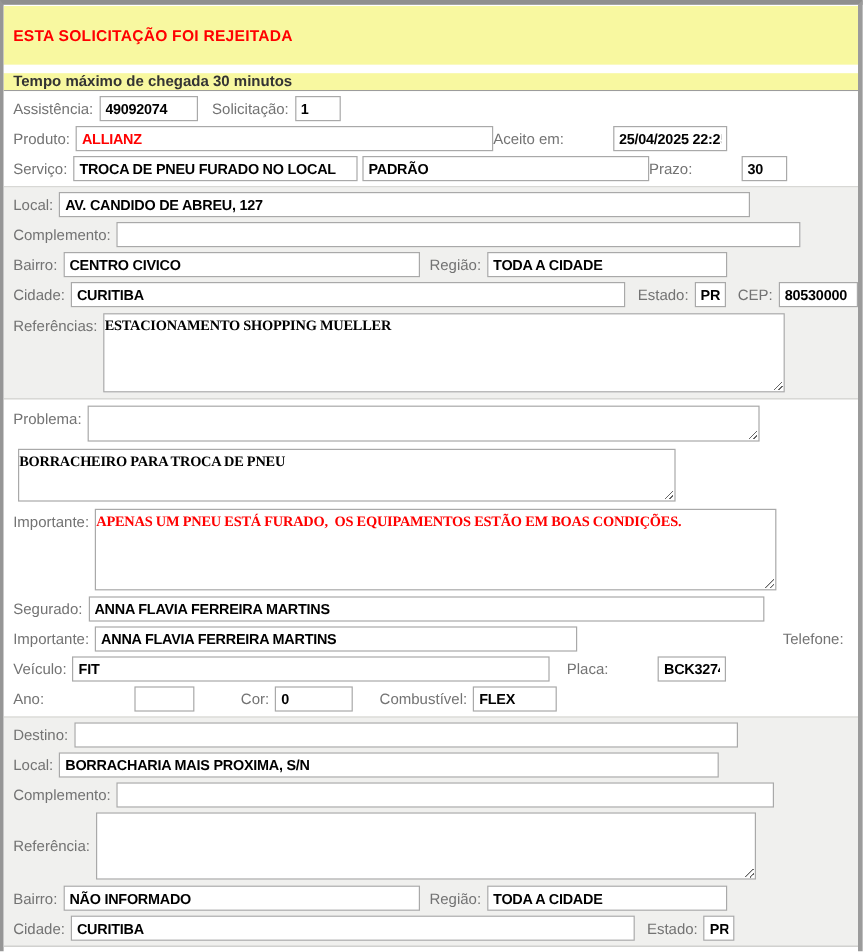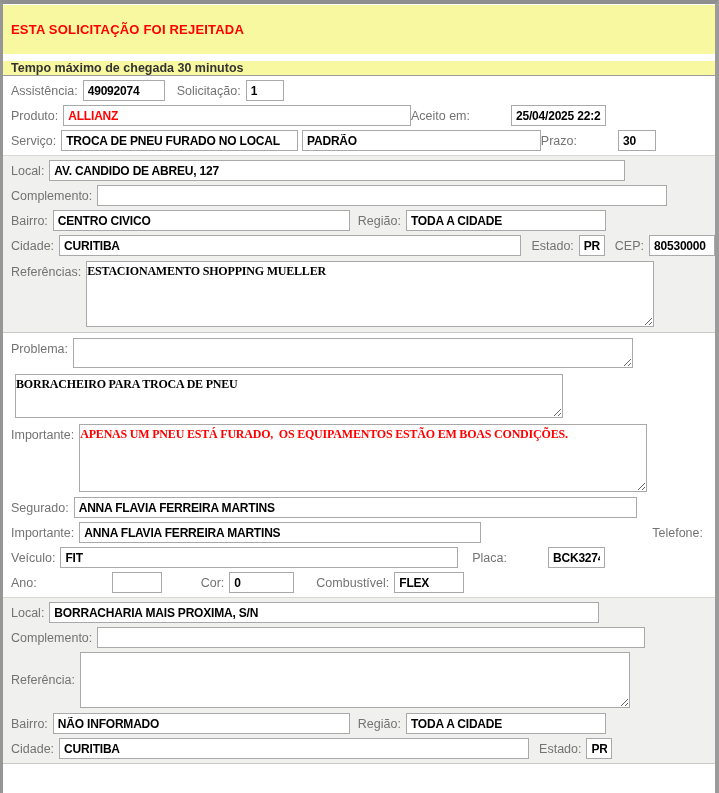--- a/index.html
+++ b/index.html
@@ -165,20 +165,24 @@
       <input class="inp w50 ml70" value="" style="">
       <label class="ml24">Cor:</label>
       <input class="inp w65" value="0" style="">
       <label class="ml22">Combustível:</label>
       <input class="inp w70" value="FLEX" style="">
     </div>
   </div>
 
   <div class="section-gray">
     <div class="row">
+      <label>Destino:</label>
+      <input class="inp w553" value="" style="">
+    </div>
+    <div class="row">
       <label>Local:</label>
       <input class="inp w550" value="BORRACHARIA MAIS PROXIMA, S/N" style="">
     </div>
     <div class="row">
       <label>Complemento:</label>
       <input class="inp w548" value="" style="">
     </div>
     <div class="row ta-mid">
       <label>Referência:</label>
       <textarea class="w550 h56" style=""></textarea>

